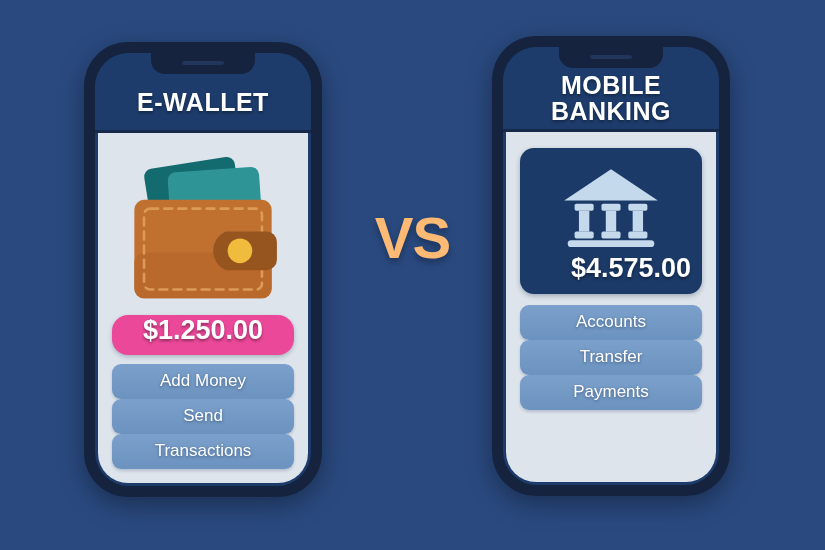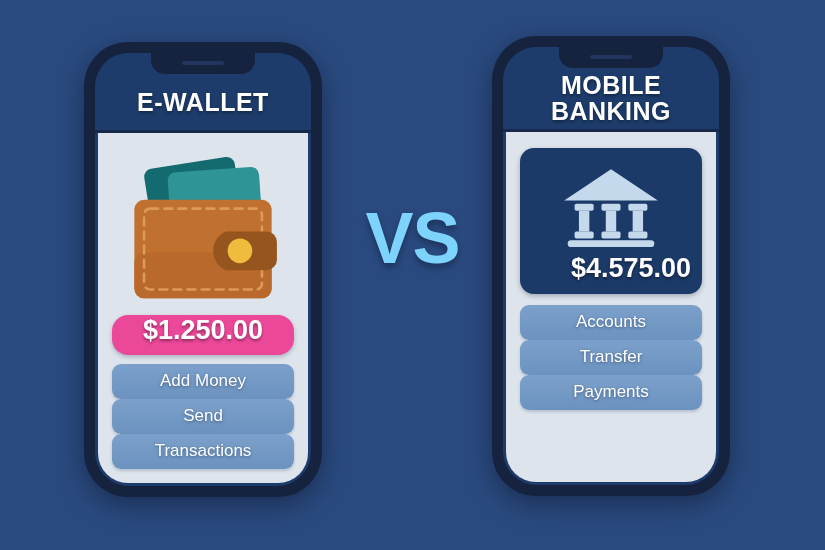--- a/index.html
+++ b/index.html
@@ -118,22 +118,22 @@
   .bank-balance{
     margin-top:6px;
     color:#ffffff;font-weight:bold;font-size:27px;
     text-shadow:0 2px 3px rgba(0,0,0,.4);
     margin-left:40px;
   }
 
   
   .vs{
     position:absolute;left:50%;top:238px;transform:translate(-50%,-50%);
-    color:#7dd3fc;
-    font-size:72px;font-weight:bold;letter-spacing:-1px;
+    color:#fdba74;
+    font-size:58px;font-weight:bold;letter-spacing:-1px;
     text-shadow:0 4px 7px rgba(10,22,44,.45);
     line-height:1;
     user-select:none;
   }
 </style>
 </head>
 <body>
 
 <div class="stage">
 

